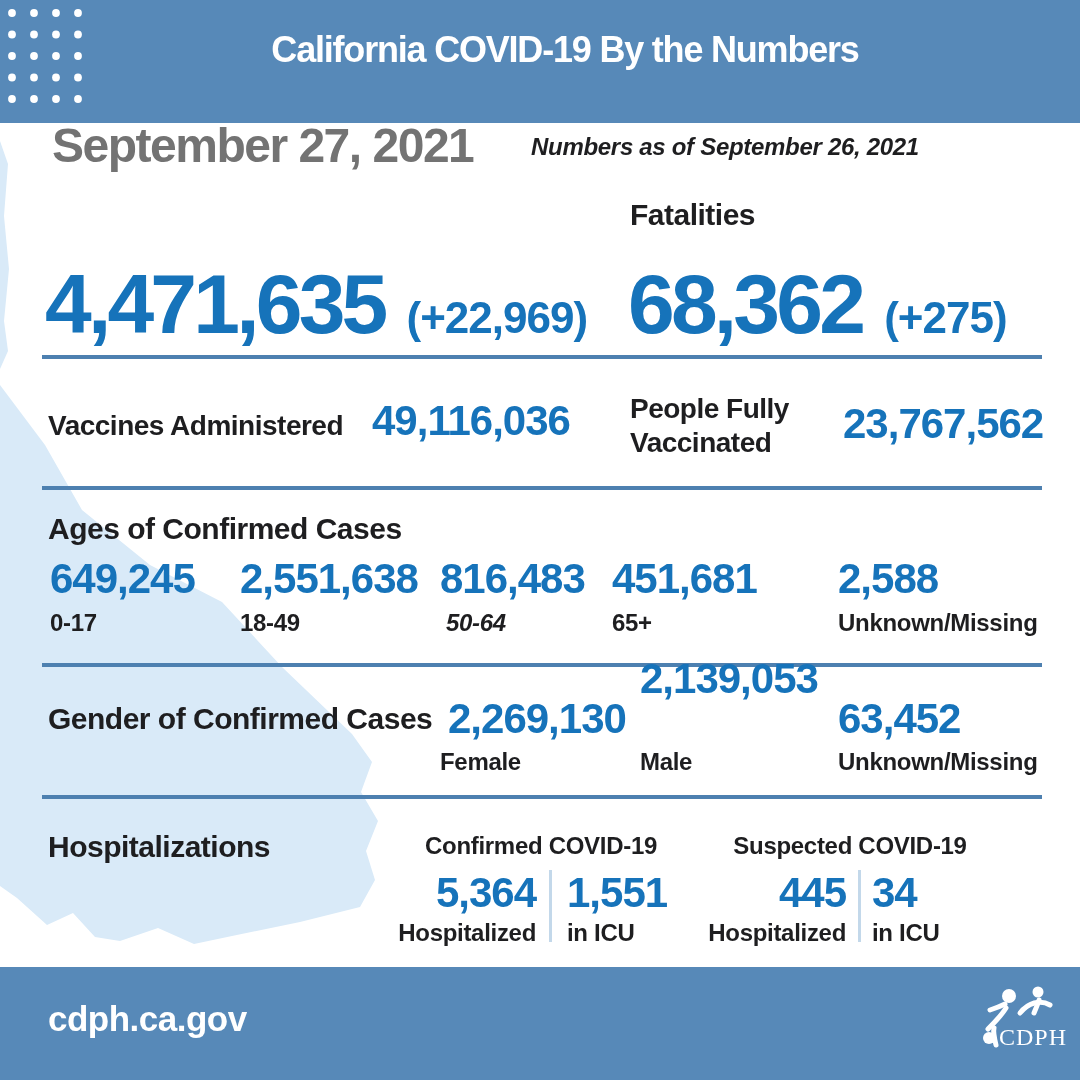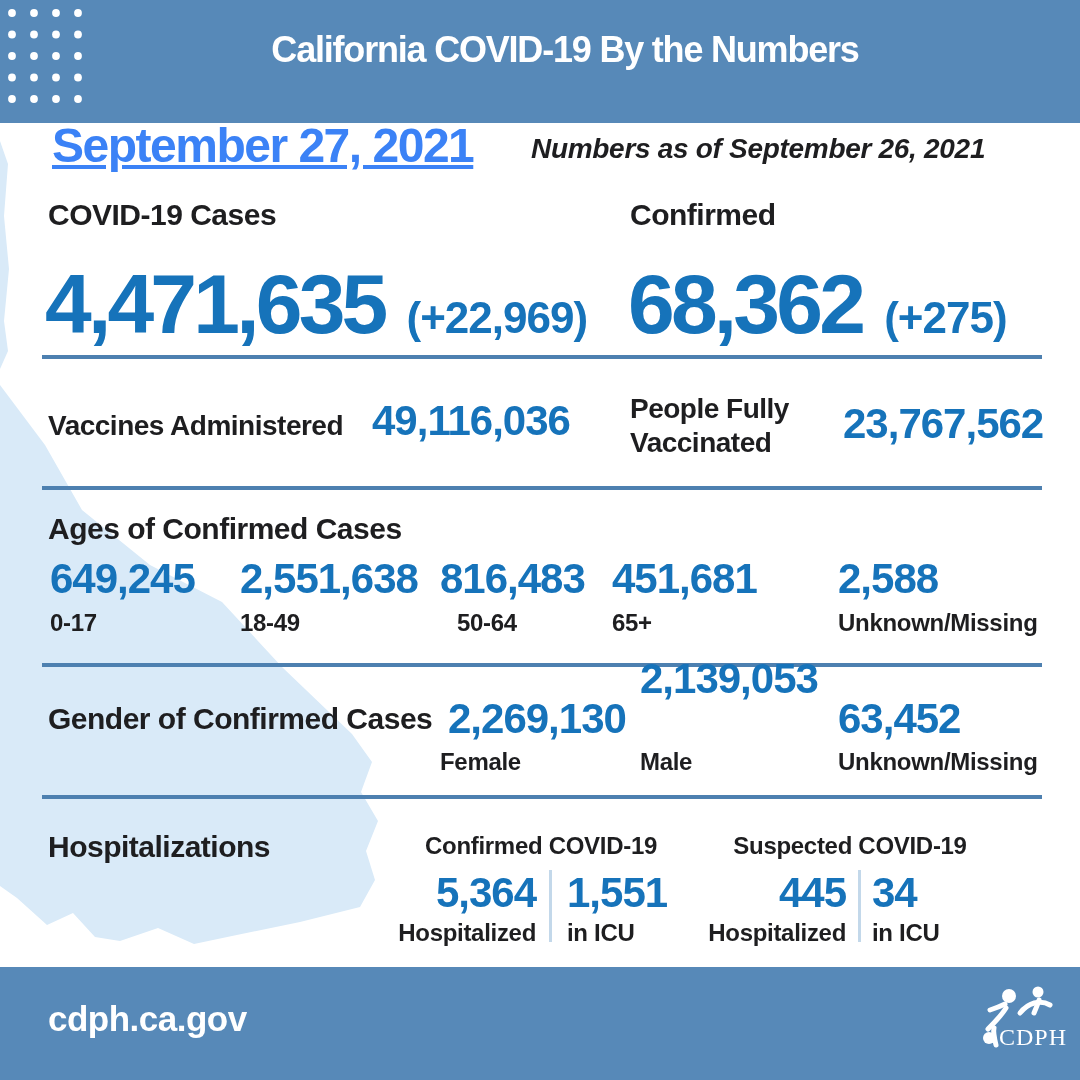--- a/index.html
+++ b/index.html
@@ -12,22 +12,22 @@
   
   .bar{left:0;width:1080px;background:#5789b8;}
   .header{top:0;height:123px;overflow:hidden;}
   .footer{top:967px;height:113px;}
   .app-title{
     left:50px;right:0;top:29px;text-align:center;color:#ffffff;
     font-size:36px;font-weight:700;letter-spacing:-1.2px;
   }
   .footer-url{left:48px;top:999px;color:#ffffff;font-size:35px;font-weight:700;letter-spacing:-0.5px;}
   
-  .date-line{left:52px;top:118px;font-size:48px;font-weight:700;color:#3b82f6;letter-spacing:-1.5px;text-decoration:underline;}
-  .as-of{left:531px;top:133px;font-size:28px;font-weight:700;font-style:italic;color:#1e1e20;letter-spacing:-0.3px;}
+  .date-line{left:52px;top:118px;font-size:48px;font-weight:700;color:#737373;letter-spacing:-1.5px;}
+  .as-of{left:531px;top:133px;font-size:24px;font-weight:700;font-style:italic;color:#1e1e20;letter-spacing:-0.3px;}
   
   .h-section{font-size:30px;font-weight:700;color:#1e1e20;letter-spacing:-0.5px;}
   .num-xl{font-size:84px;font-weight:700;color:#1673ba;letter-spacing:-3.8px;line-height:1;}
   .num-delta{font-size:44px;font-weight:700;color:#1673ba;letter-spacing:-1px;}
   .num-lg{font-size:42px;font-weight:700;color:#1673ba;letter-spacing:-1px;line-height:1;}
   .lbl{font-size:24px;font-weight:700;color:#1e1e20;letter-spacing:-0.3px;}
   .statrow{display:flex;align-items:baseline;gap:22px;}
   .divider{left:42px;width:1000px;height:4px;background:#4d80b0;}
   
   .group-title{width:300px;text-align:center;}
@@ -75,27 +75,26 @@
           <circle cx="56" cy="99" r="3.9"></circle>
           <circle cx="78" cy="99" r="3.9"></circle>
       </g>
     </svg>
     <div class="abs app-title">California COVID-19 By the Numbers</div>
   </div>
 
   <div class="abs date-line">September 27, 2021</div>
   <div class="abs as-of">Numbers as of September 26, 2021</div>
 
-  <div class="abs h-section" style="left:48px;top:198px;">COVID-19 Cases</div>
   <div class="abs statrow" style="left:45px;top:262px;">
     <span class="num-xl">4,471,635</span>
     <span class="num-delta">(+22,969)</span>
   </div>
 
-  <div class="abs h-section" style="left:630px;top:198px;">Confirmed</div>
+  <div class="abs h-section" style="left:630px;top:198px;">Fatalities</div>
   <div class="abs statrow" style="left:628px;top:262px;">
     <span class="num-xl">68,362</span>
     <span class="num-delta">(+275)</span>
   </div>
 
   <div class="abs divider" style="top:355px;"></div>
 
   <div class="abs h-section vacc-label" style="left:48px;top:410px;">Vaccines Administered</div>
   <div class="abs num-lg" style="left:372px;top:400px;">49,116,036</div>
   <div class="abs h-section fully-label" style="left:630px;top:392px;">People Fully Vaccinated</div>
@@ -106,21 +105,21 @@
   <div class="abs h-section" style="left:48px;top:512px;">Ages of Confirmed Cases</div>
 
   <div class="abs num-lg" style="left:50px;top:558px;">649,245</div>
   <div class="abs num-lg" style="left:240px;top:558px;">2,551,638</div>
   <div class="abs num-lg" style="left:440px;top:558px;">816,483</div>
   <div class="abs num-lg" style="left:612px;top:558px;">451,681</div>
   <div class="abs num-lg" style="left:838px;top:558px;">2,588</div>
 
   <div class="abs lbl" style="left:50px;top:609px;">0-17</div>
   <div class="abs lbl" style="left:240px;top:609px;">18-49</div>
-  <div class="abs lbl" style="left:457px;top:609px;">50-64</div>
+  <div class="abs lbl" style="left:446px;top:609px;font-style:italic;">50-64</div>
   <div class="abs lbl" style="left:612px;top:609px;">65+</div>
   <div class="abs lbl" style="left:838px;top:609px;">Unknown/Missing</div>
 
   <div class="abs divider" style="top:663px;"></div>
 
   <div class="abs h-section" style="left:48px;top:702px;">Gender of Confirmed Cases</div>
 
   <div class="abs num-lg" style="left:440px;top:698px;margin-left:8px;">2,269,130</div>
   <div class="abs num-lg" style="left:640px;top:658px;">2,139,053</div>
   <div class="abs num-lg" style="left:838px;top:698px;">63,452</div>

